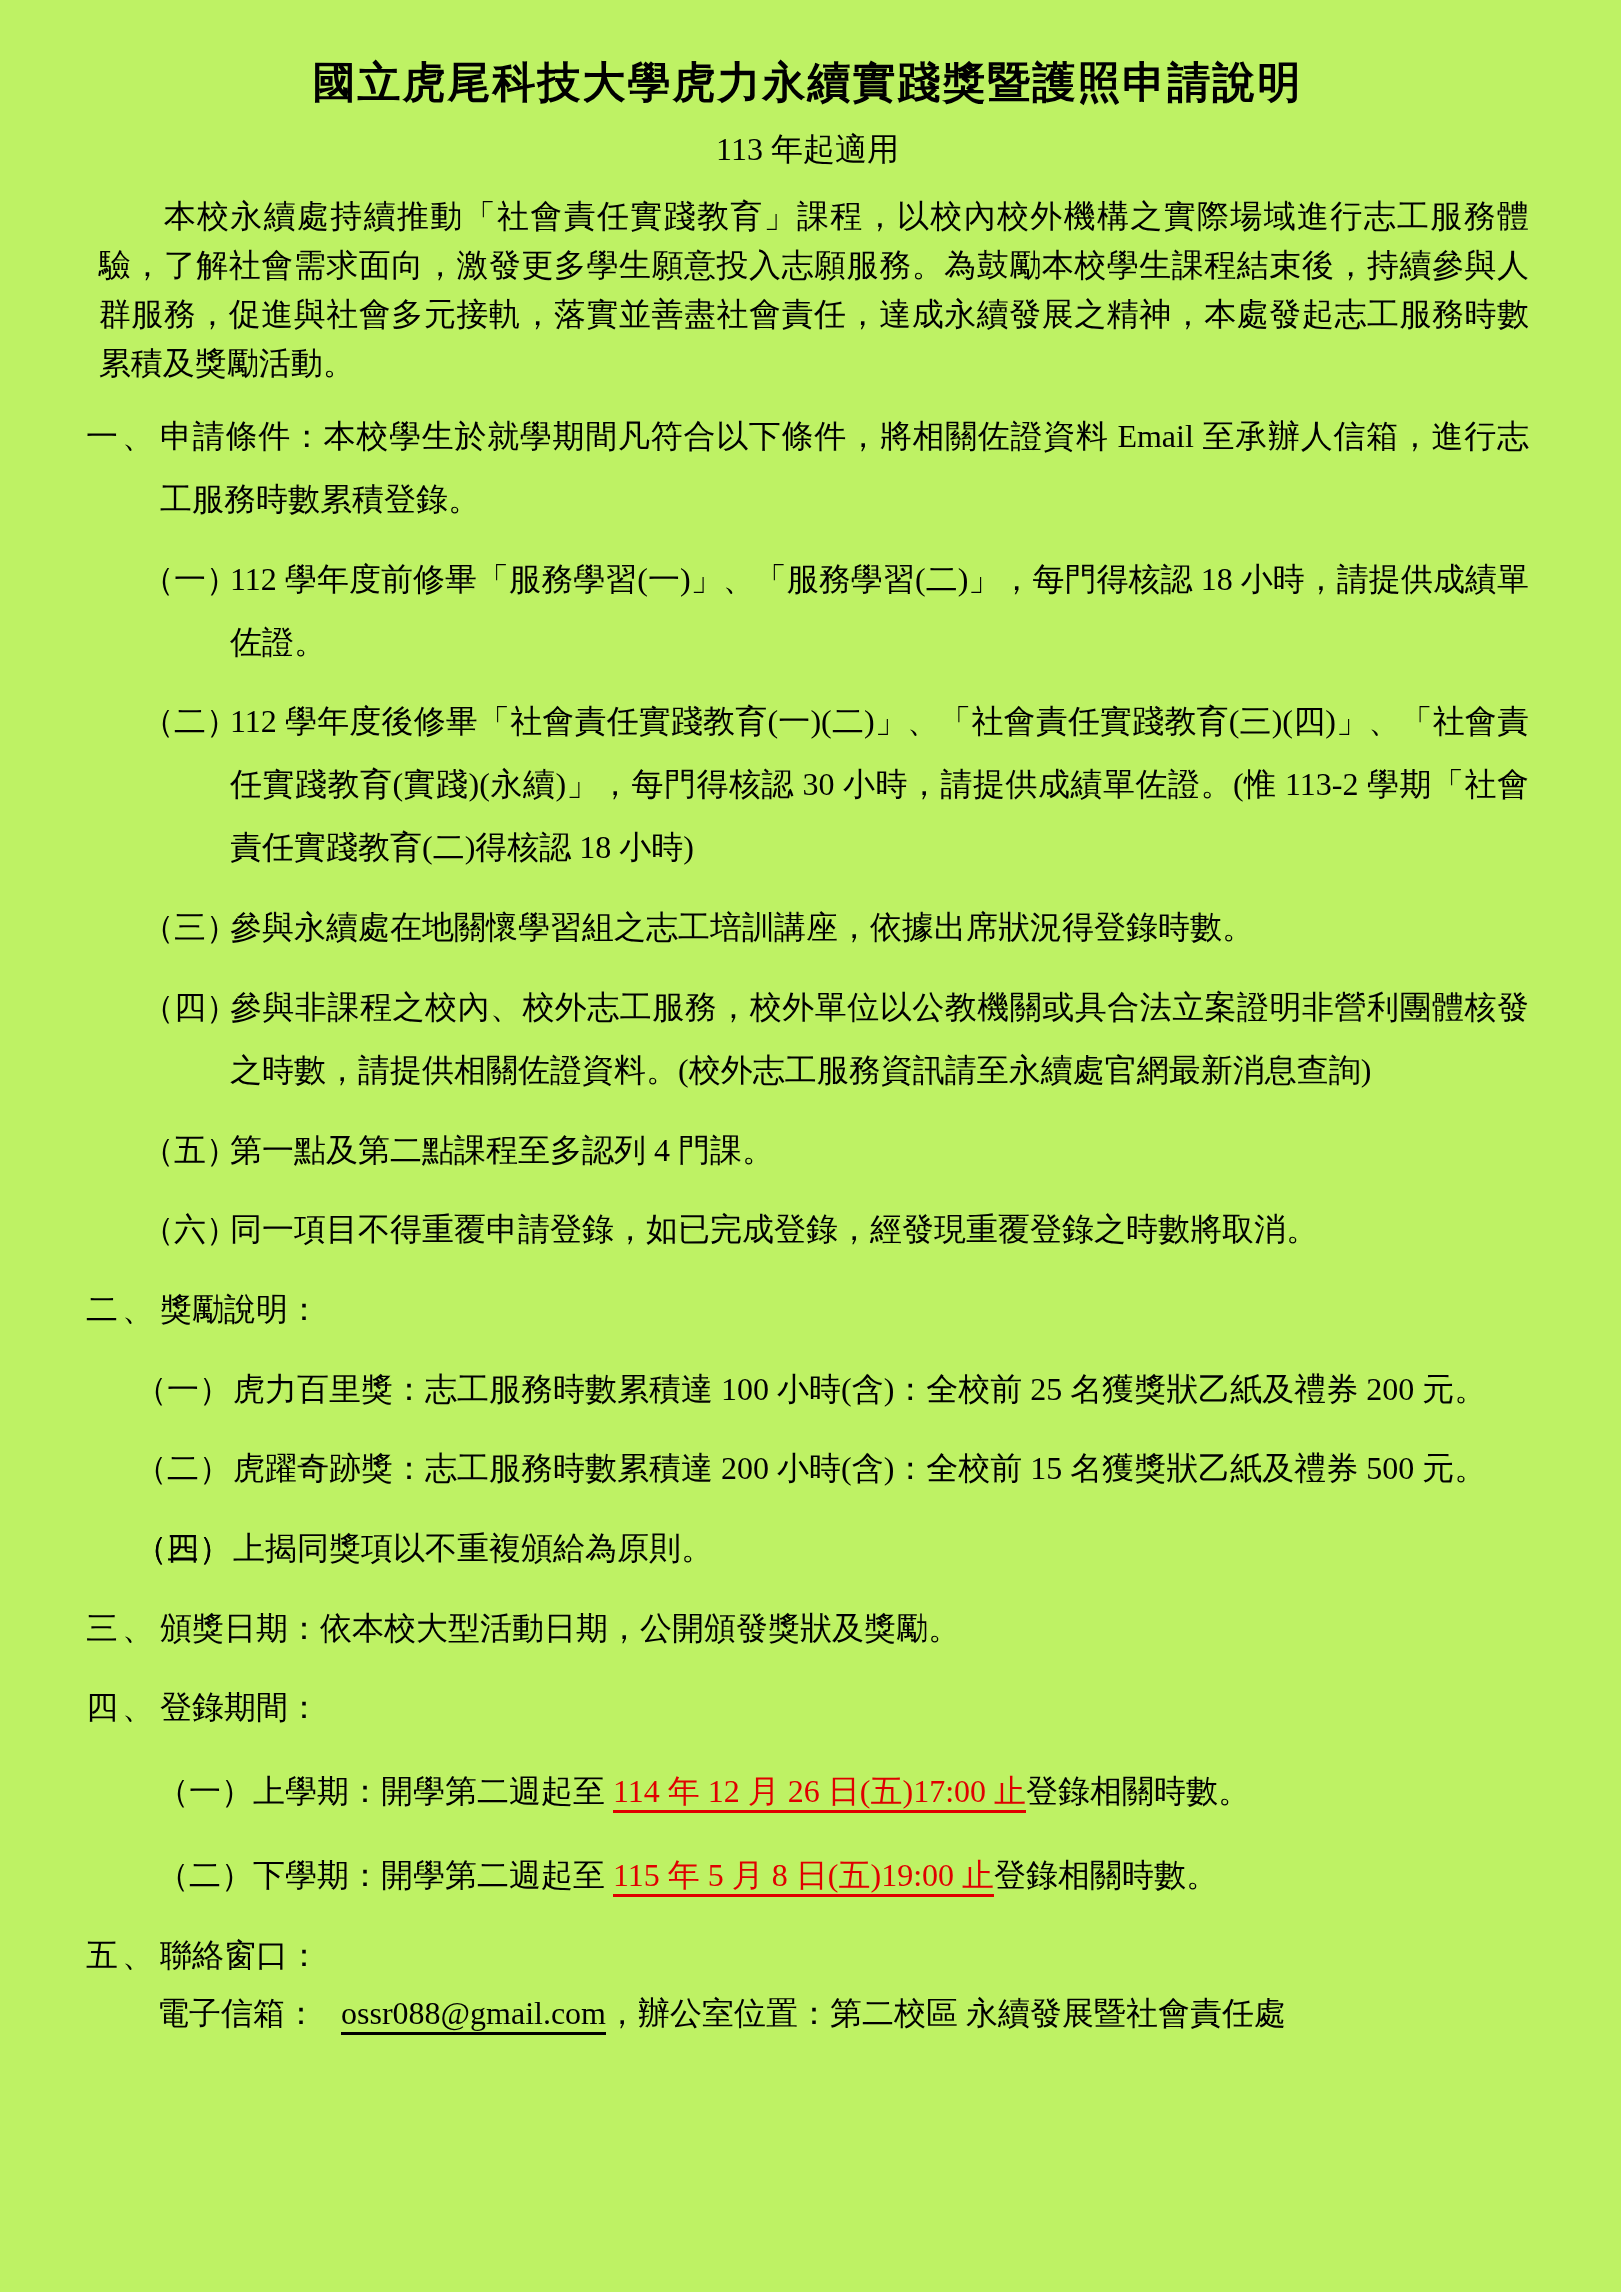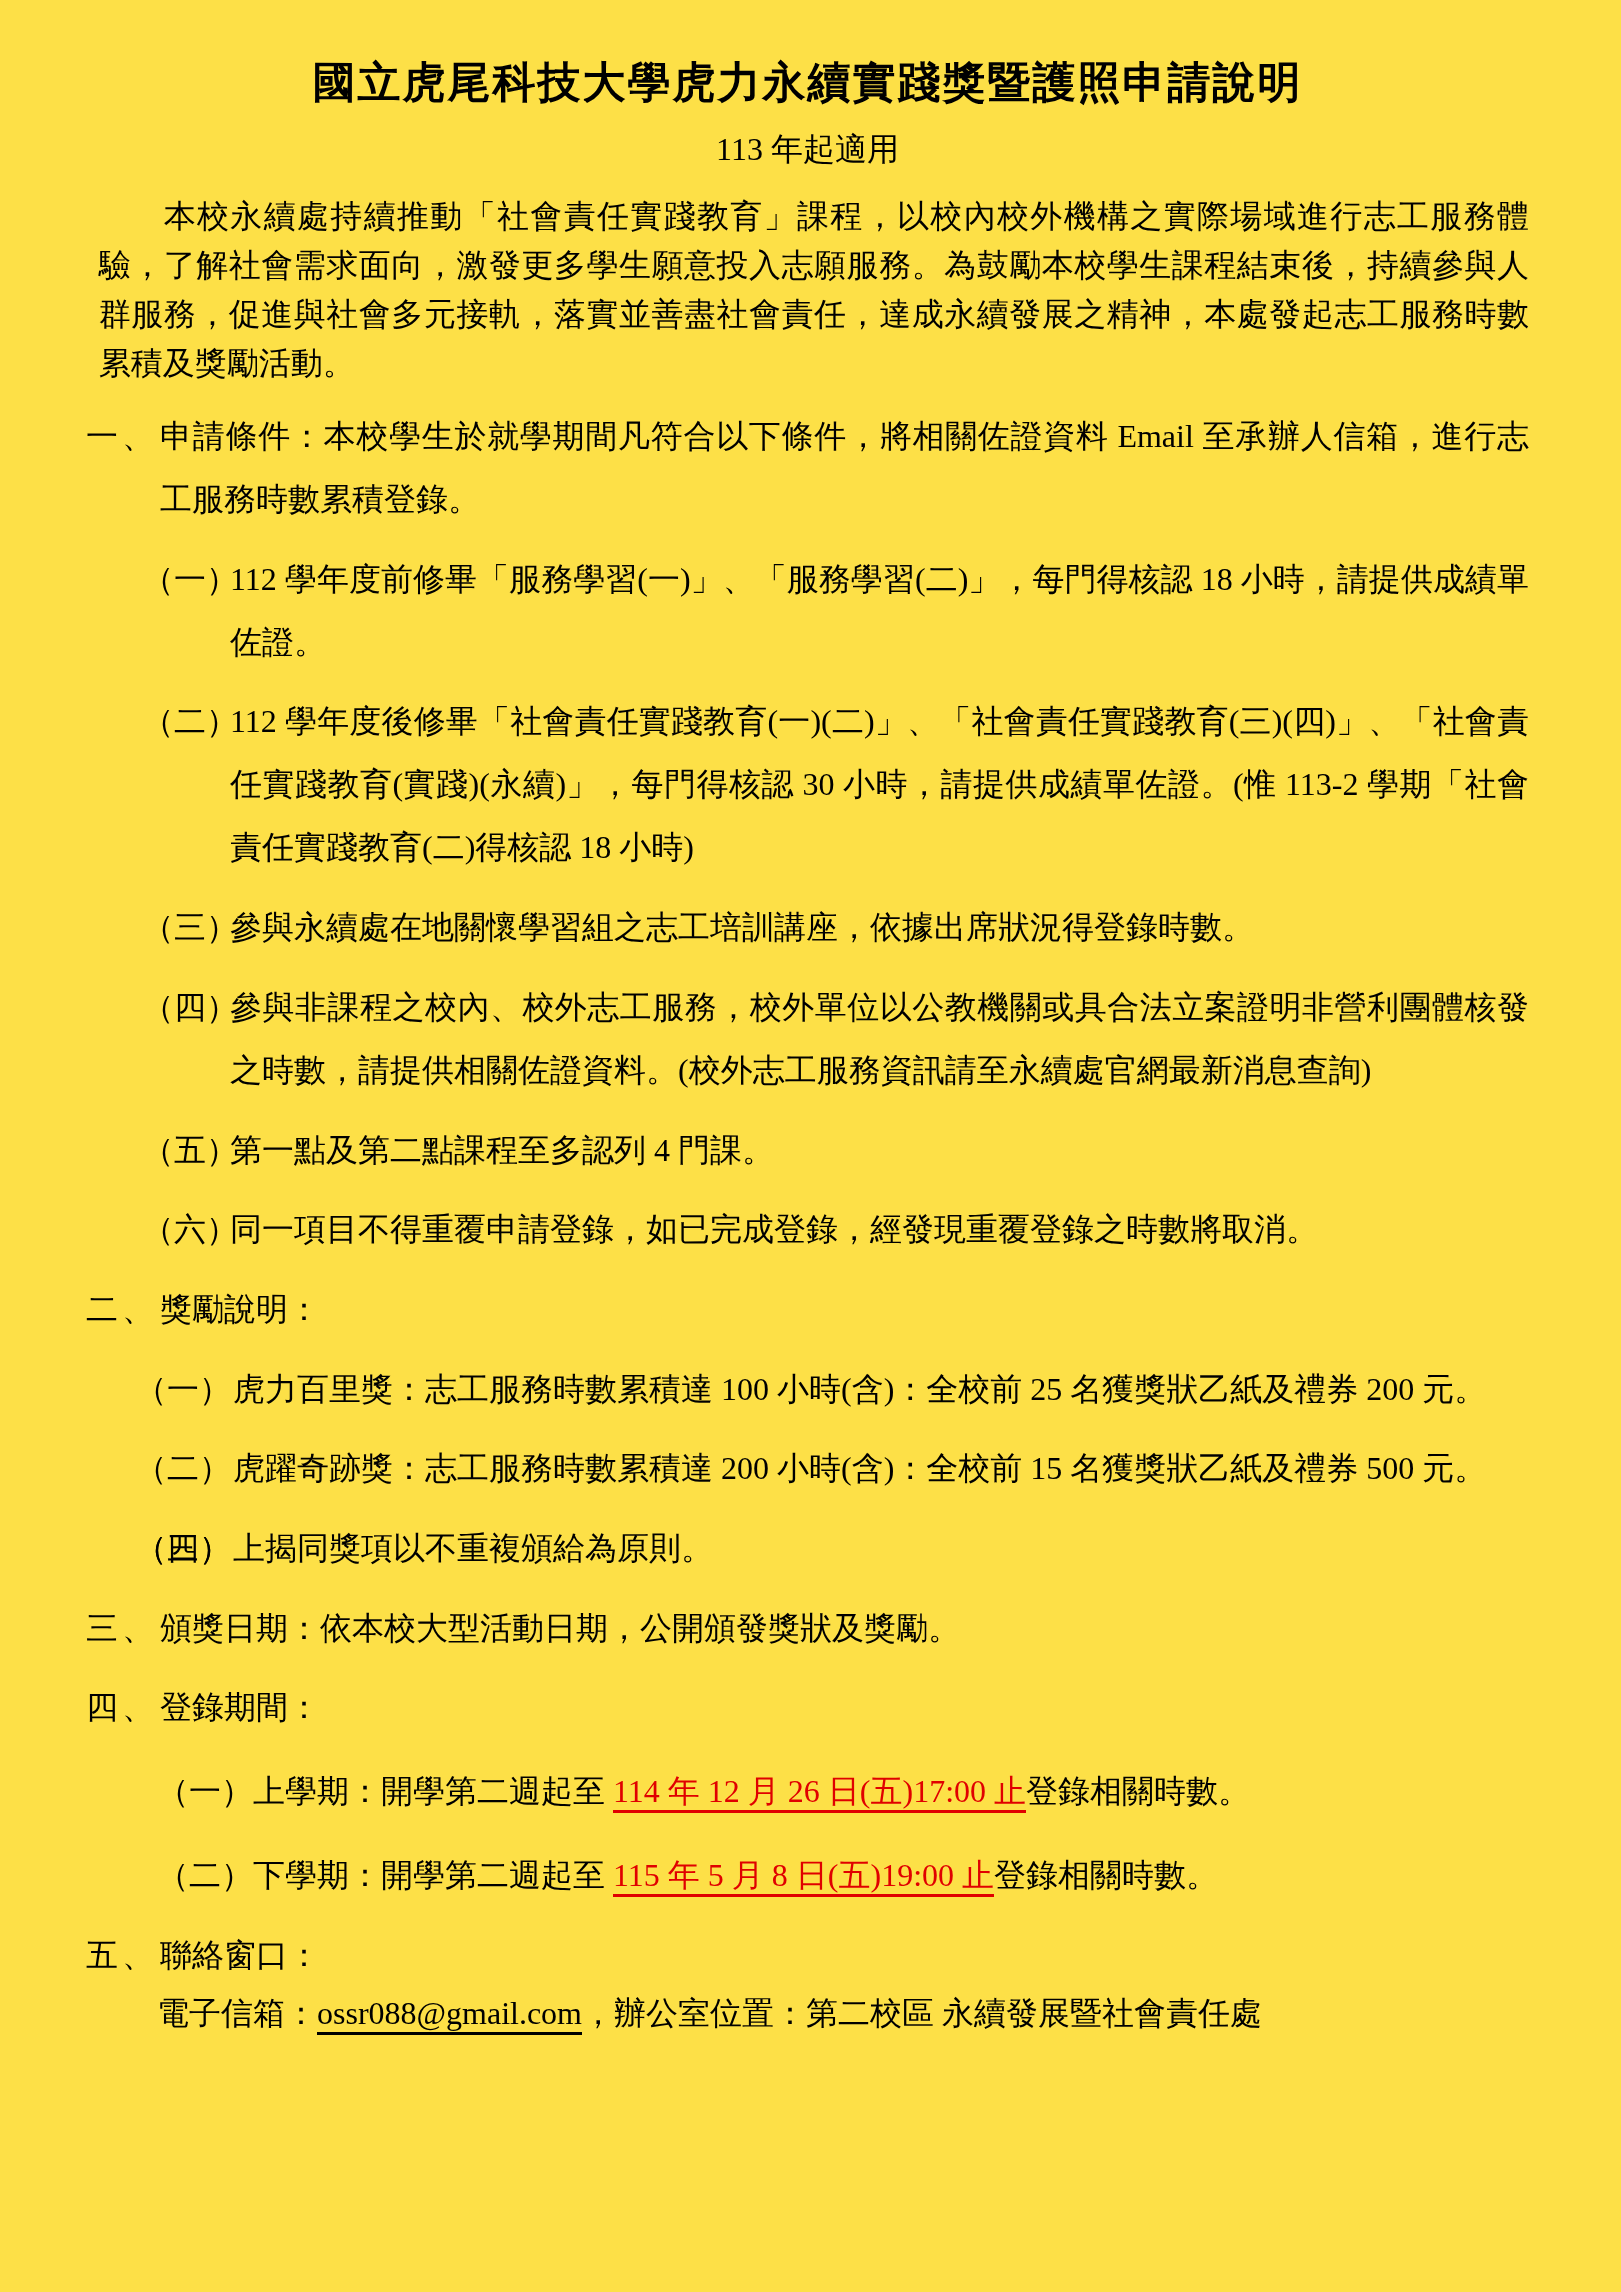--- a/index.html
+++ b/index.html
@@ -5,21 +5,21 @@
   html, body {
     margin: 0;
     padding: 0;
     background: #ffffff;
   }
   .page {
     position: relative;
     width: 1621px;
     height: 2293px;
     box-sizing: border-box;
-    background: #fde047;
+    background: #bef264;
     color: #000000;
     font-family: "Liberation Serif", "DejaVu Serif", serif;
     font-size: 32px;
     padding: 51px 92px 16px 86px;
     overflow: hidden;
   }
   .doc-title {
     margin: 0;
     text-align: center;
     font-size: 43px;
@@ -89,20 +89,21 @@
     color: #e00000;
     border-bottom: 3.9px solid #e00000;
     padding-bottom: 1px;
   }
   .email-link {
     color: #000000;
     text-decoration: none;
     border-bottom: 3.9px solid #000000;
     padding-bottom: 1px;
     cursor: pointer;
+    margin-left: 24px;
   }
 </style>
 </head>
 <body>
 
 <div class="page">
 
   <h1 class="doc-title">國立虎尾科技大學虎力永續實踐獎暨護照申請說明</h1>
 
   <div class="effective">113 年起適用</div>

